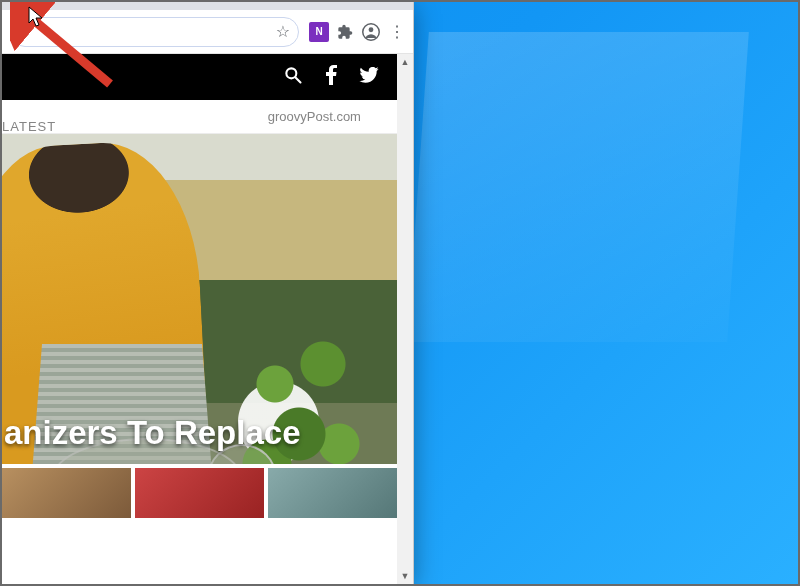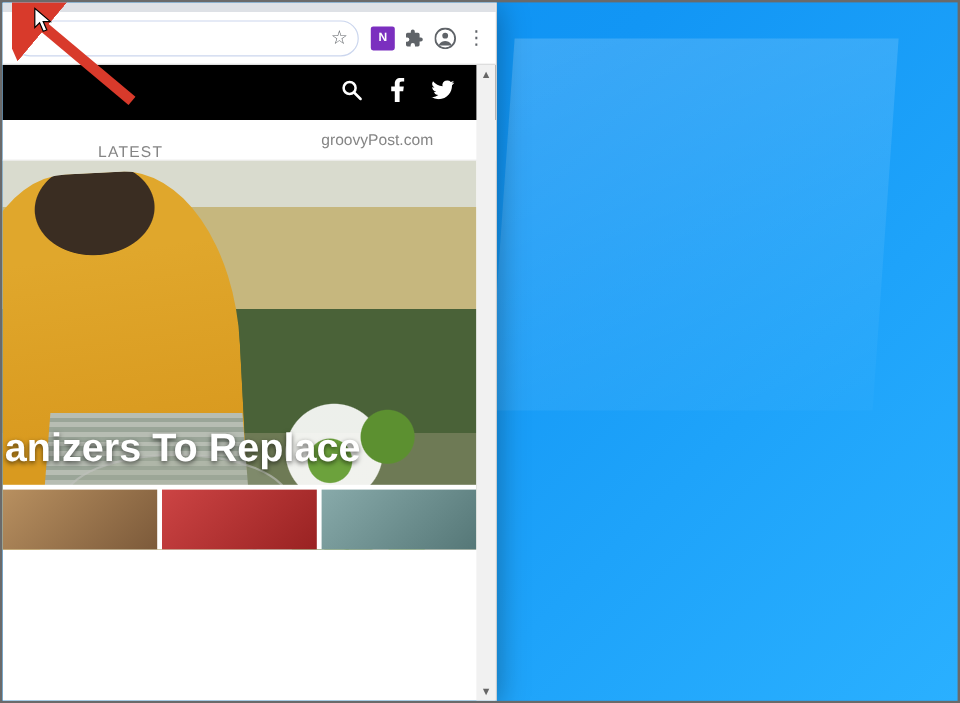--- a/index.html
+++ b/index.html
@@ -52,24 +52,24 @@
 .sb-track { flex:1; }
 .topbar {
   height:46px; background:#000; display:flex; align-items:center;
   justify-content:flex-end; gap:22px; padding-right:34px; color:#fff;
 }
 .topbar svg { fill:#fff; }
 .navrow {
   height:34px; background:#fff; display:flex; align-items:center;
   color:#858585; font-size:13px; border-bottom:1px solid #ececec;
 }
-.navrow .latest { flex:0 0 52%; text-align:center; letter-spacing:1px;margin-top:20px; }
+.navrow .latest { flex:0 0 52%; letter-spacing:1px;margin-top:20px; }
 .navrow .brand { flex:1; text-align:center; font-family: Liberation Sans, sans-serif; }
 .hero {
-  position:relative; height:324px; margin-right:16px;
+  position:relative; height:384px; margin-right:16px;
   background:
     radial-gradient(circle at 70% 75%, rgba(255,255,255,0.9) 0 40px, transparent 41px),
     linear-gradient(180deg, #d9dbce 0 12%, #c6b77e 12% 38%, #4a6238 38% 70%, #6e7a55 70% 100%);
   overflow:hidden;
   padding-left:28px;
 }
 .person {
   position:absolute; left:-30px; top:10px; width:230px; height:370px;
   background:
     radial-gradient(ellipse 90px 70px at 50% 8%, #3a2d22 0 55%, transparent 56%),

